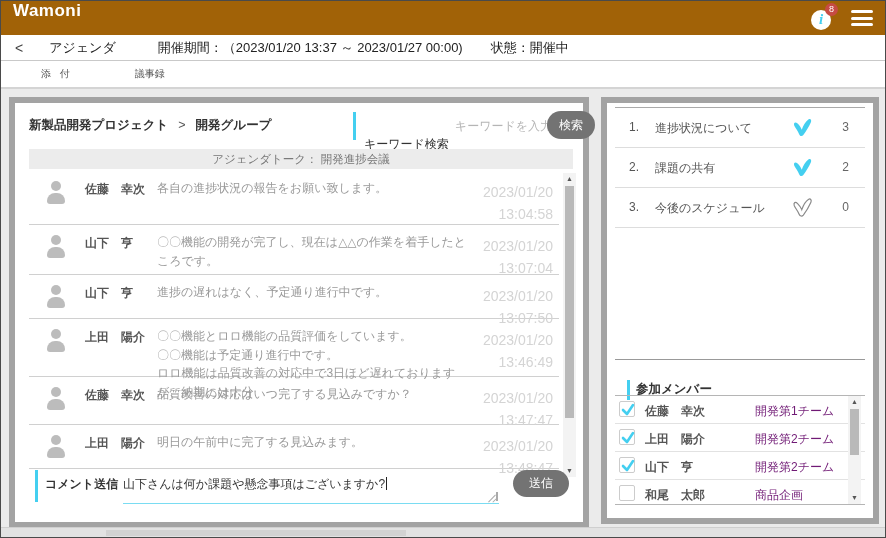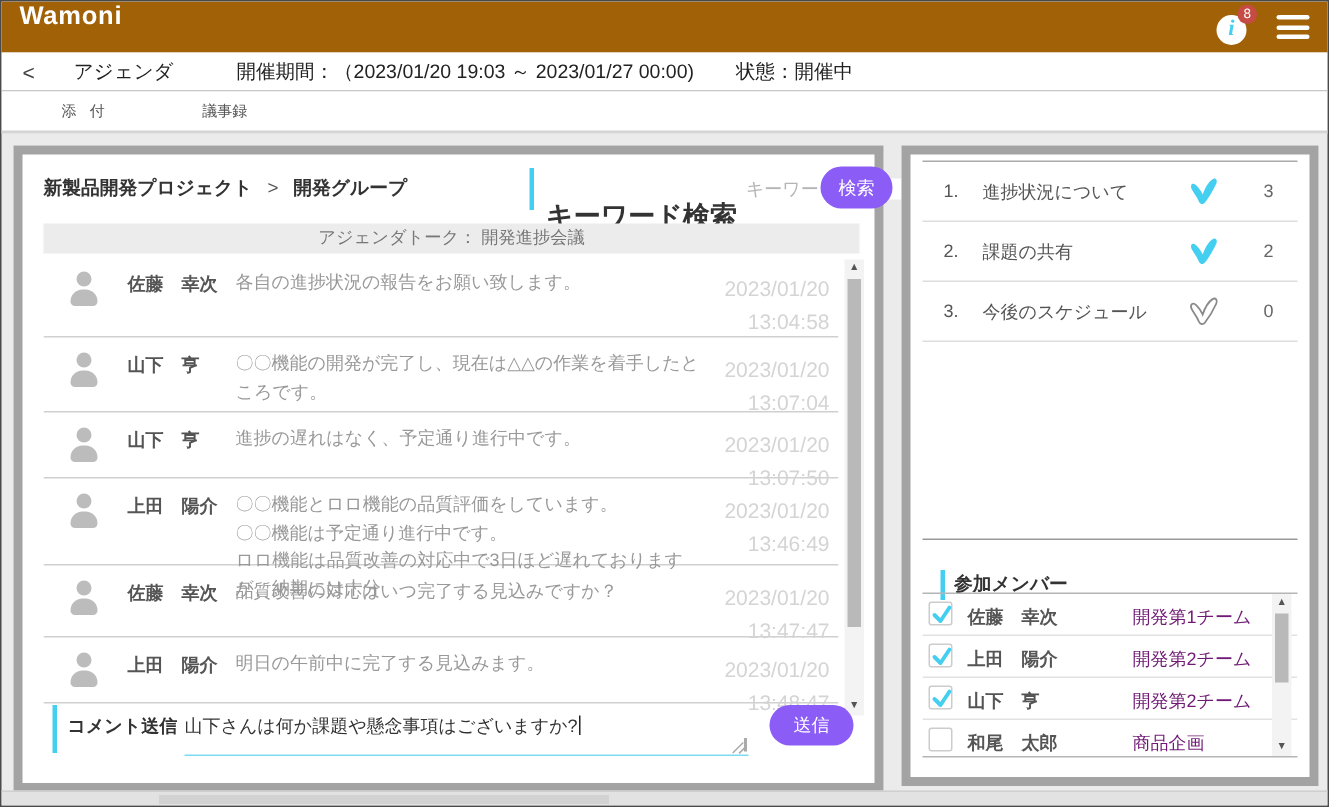--- a/index.html
+++ b/index.html
@@ -38,25 +38,25 @@
   
   .card { position:absolute; background:#fff; border:6px solid #a3a3a3; }
   .left-card  { left:8px;  top:96px; width:580px; height:431px; }
   .right-card { left:600px; top:96px; width:278px; height:427px; }
   
   .breadcrumb { position:absolute; left:14px; top:14px; font-size:12.5px; color:#333; }
   .breadcrumb b { font-weight:bold; }
   .bc-sep { margin:0 10px; color:#555; }
   .search-group { position:absolute; left:338px; top:9px; height:28px; display:flex; align-items:center;
     border-left:3px solid #44cff0; padding-left:8px; width:232px; }
-  .search-label { font-size:18px; font-weight:bold; color:#333; white-space:nowrap;margin-top:36px; }
+  .search-label { font-size:12px; font-weight:normal; color:#333; white-space:nowrap;margin-top:36px; }
   .search-input { border:none; outline:none; font-size:12px; color:#333; width:104px; margin-left:6px;
     font-family:inherit; }
   .search-input::placeholder { color:#b5b5b5; }
-  .btn { background:#8b5cf6; color:#fff; border:none; border-radius:14px; font-size:12px;
+  .btn { background:#737373; color:#fff; border:none; border-radius:14px; font-size:12px;
     font-family:inherit; cursor:pointer; }
   .search-btn { position:absolute; left:532px; top:8px; width:48px; height:28px; }
   
   .talk-bar { position:absolute; left:14px; top:46px; width:544px; height:20px; background:#ececec;
     text-align:center; font-size:11.5px; color:#777; line-height:20px; }
   
   .chat { position:absolute; left:14px; top:68px; width:530px; height:306px; overflow:hidden; }
   .msg { position:relative; border-bottom:1px solid #d0d0d0; padding:8px 0 0 0; }
   .avatar { position:absolute; left:14px; top:10px; width:26px; height:26px; }
   .avatar .head { position:absolute; left:8px; top:0; width:10px; height:10px; border-radius:50%; background:#bcbcbc; }
@@ -134,21 +134,21 @@
         <span></span>
         <span></span>
         <span></span>
       </div>
   </div>
 </div>
 
 <div class="subheader">
   <div class="back-arrow">&lt;</div>
   <div class="agenda-title">アジェンダ</div>
-  <div class="period">開催期間：（2023/01/20 19:03 ～ 2023/01/27 00:00)</div>
+  <div class="period">開催期間：（2023/01/20 13:37 ～ 2023/01/27 00:00)</div>
   <div class="status">状態：開催中</div>
 </div>
 
 <div class="tabsrow">
   <div class="tab tab-attach">添 付</div>
   <div class="tab tab-minutes">議事録</div>
 </div>
 
 <div class="card left-card">
 

